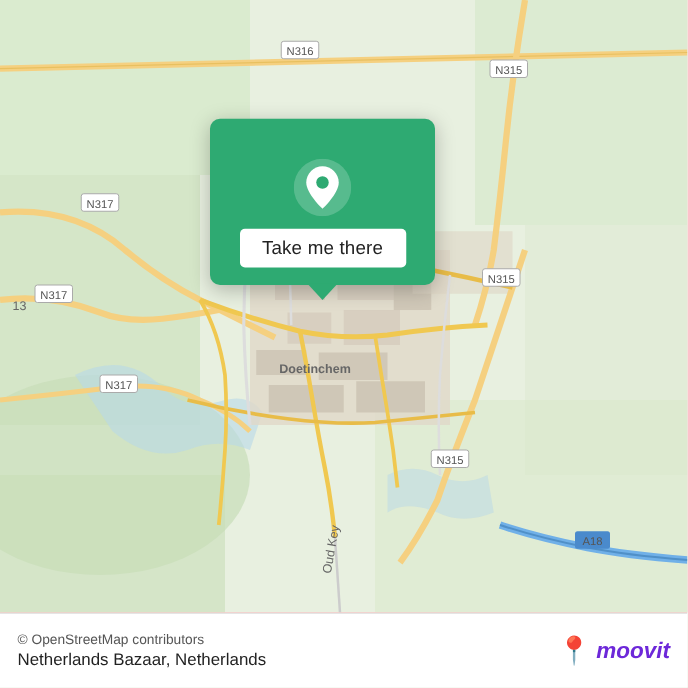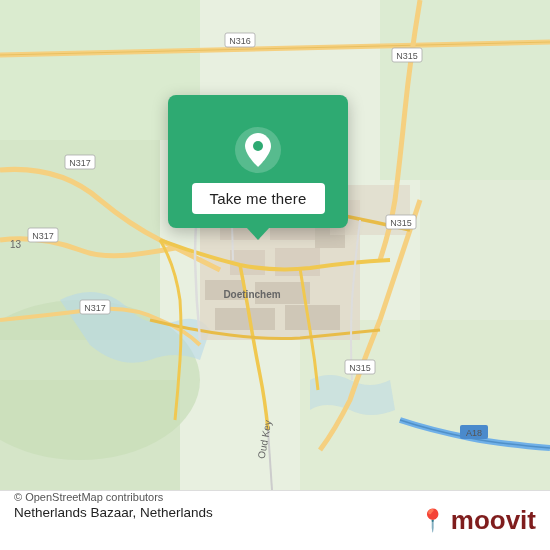--- a/index.html
+++ b/index.html
@@ -71,20 +71,21 @@
       letter-spacing: 0.01em;
     }
 
     
     #bottom-bar {
       width: 550px;
       height: 60px;
       background: white;
       border-top: 1px solid #ddd;
       display: flex;
+      align-items: center;
       justify-content: space-between;
       padding: 0 14px;
     }
 
     #attribution {
       font-size: 11px;
       color: #555;
     }
 
     #place-info {
@@ -98,23 +99,24 @@
       align-items: center;
       gap: 4px;
     }
 
     .moovit-pin {
       font-size: 22px;
       color: #e8312a;
     }
 
     .moovit-text {
-      font-size: 26px;
+      font-size: 18px;
       font-weight: 700;
-      color: #7f1d1d;
+      color: #6d28d9;
+      font-style: italic;
     }
 
     
     .road-label {
       font-size: 10px;
       fill: #666;
       font-family: Arial, sans-serif;
     }
     .highway-label {
       font-size: 9px;

